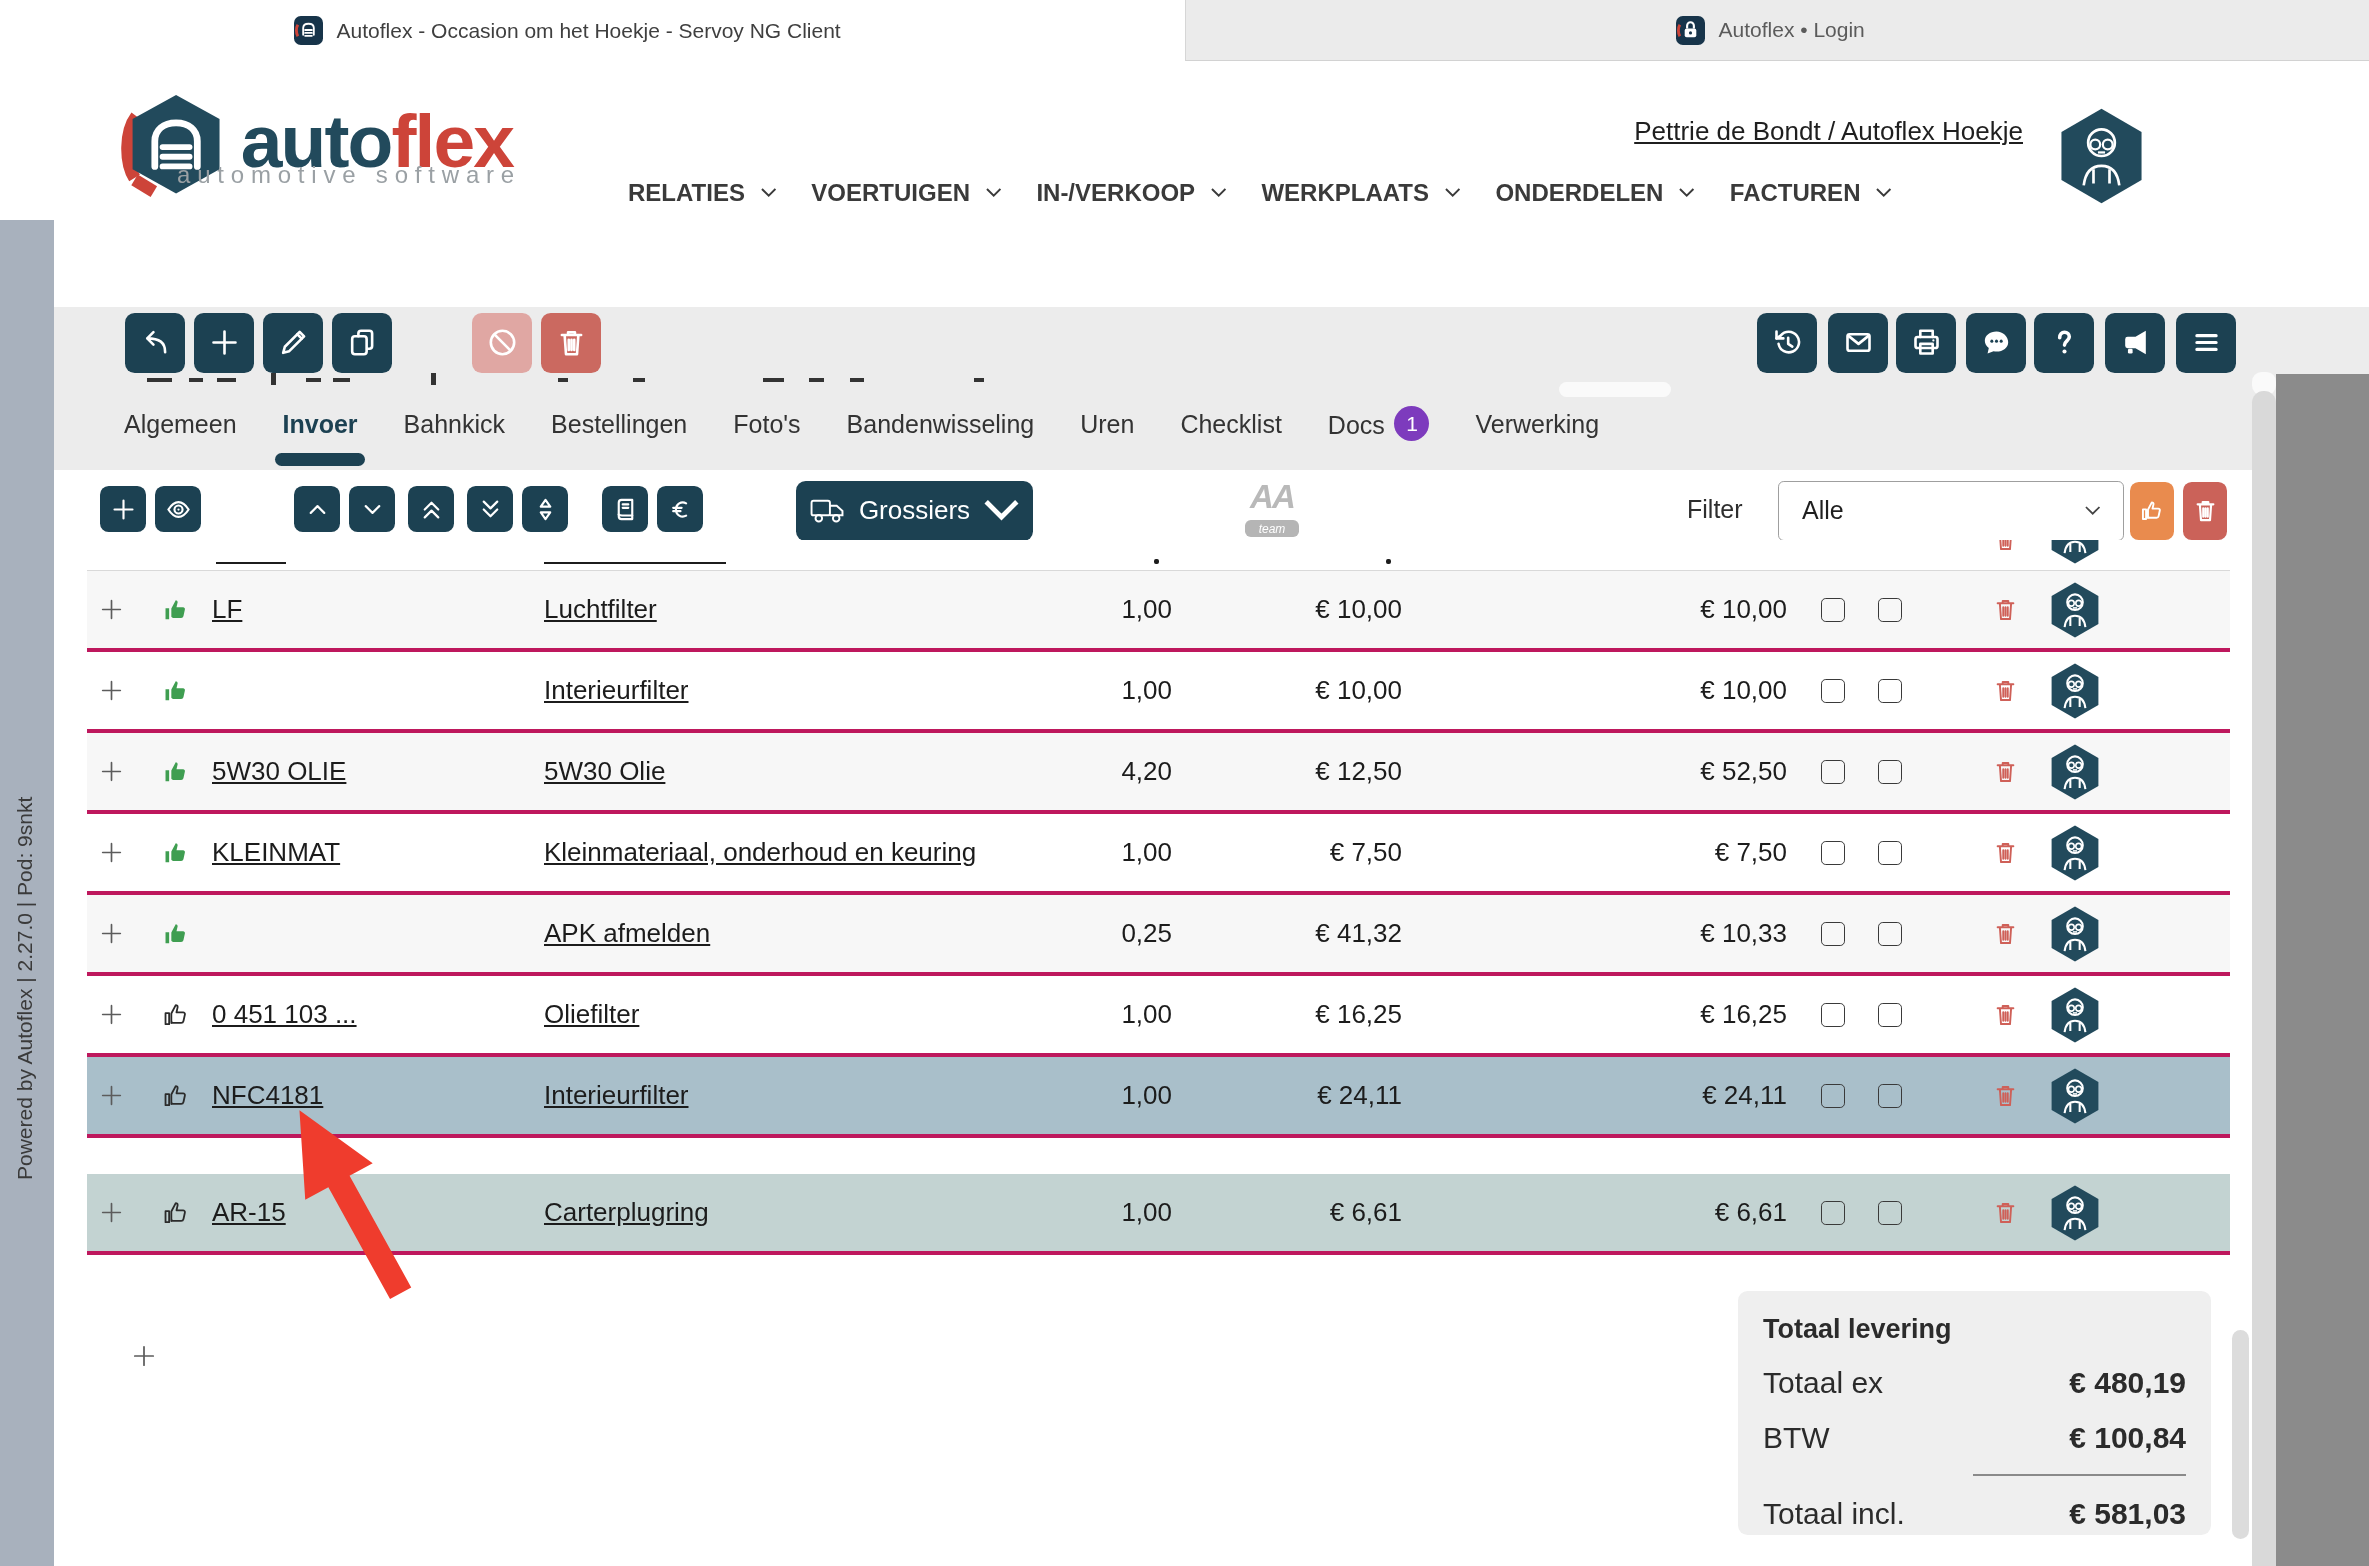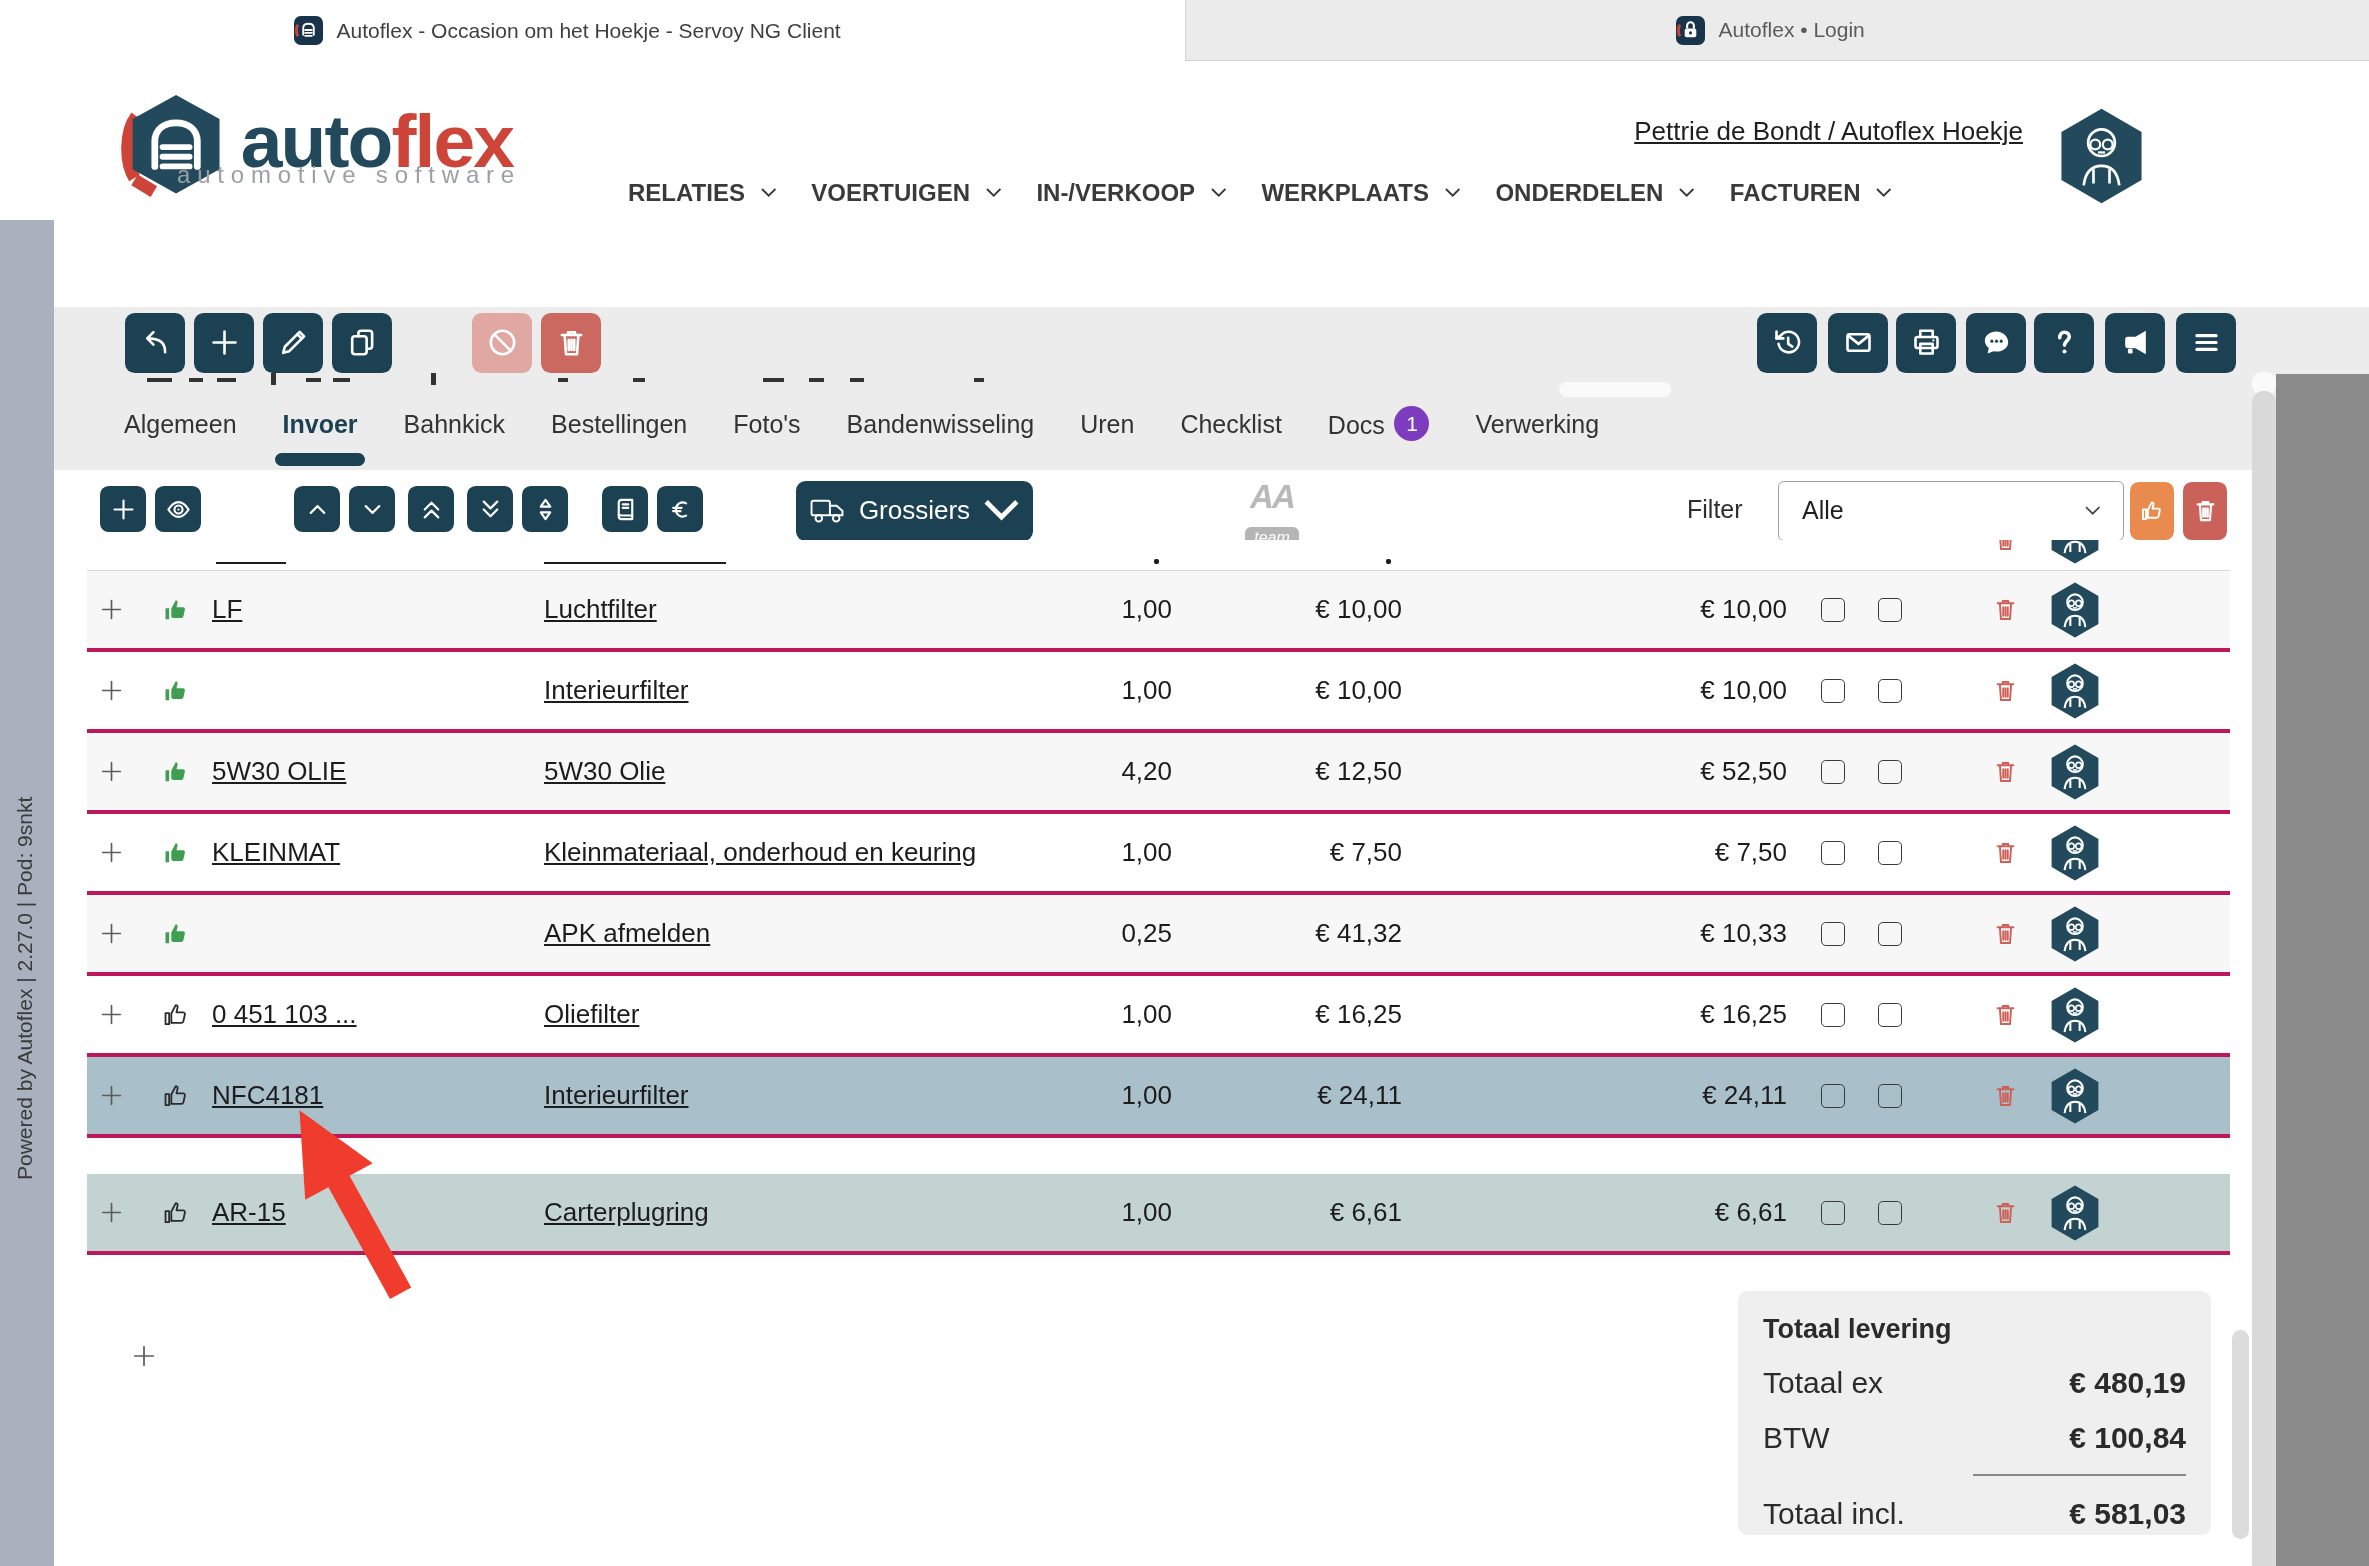--- a/index.html
+++ b/index.html
@@ -49,21 +49,21 @@
 
   
   .card { position:absolute; left:54px; top:470px; width:2222px; height:1096px; background:#fff; }
   .sqbtn { position:absolute; top:16.4px; width:46px; height:46px; border-radius:8.7px; background:#1c4152; display:flex; align-items:center; justify-content:center; }
   .sqbtn svg { width:27px; height:27px; }
   .grossiers { position:absolute; left:742px; top:10.6px; width:237px; height:60px; border-radius:9.7px; background:#1c4152; color:#fff;
                display:flex; align-items:center; justify-content:center; gap:13.5px; font-size:26px; }
   .grossiers svg { width:35px; height:29px; }
   .aalogo { position:absolute; left:1191px; top:9.7px; width:54px; text-align:center; }
   .aalogo .aa { font-size:33px; font-weight:bold; font-style:italic; color:#b9b9b9; line-height:1; letter-spacing:-1.9px; }
-  .aalogo .team { margin-top:14px; background:#b5b5b5; color:#fff; font-size:16px; font-style:italic; border-radius:5.8px; padding:1.9px 3.9px; }
+  .aalogo .team { margin-top:7px; background:#b5b5b5; color:#fff; font-size:12px; font-style:italic; border-radius:5.8px; padding:1.9px 3.9px; }
   .filterlabel { position:absolute; left:1633px; top:25px; font-size:25px; color:#2e2e2e; }
   .filtersel { position:absolute; left:1724px; top:10.6px; width:346px; height:60px; background:#fff; border:1px solid #9f9f9f; border-radius:5.8px;
                display:flex; align-items:center; font-size:25px; color:#1f1f1f; padding:0 23px; }
   .filtersel .chev { margin-left:auto; }
   .minibtn { position:absolute; top:11.6px; width:44px; height:58px; border-radius:8.7px; display:flex; align-items:center; justify-content:center; }
   .minibtn svg { width:27px; height:27px; }
   .minibtn.orange { left:2076px; background:#e98b4e; }
   .minibtn.redsm { left:2129px; background:#cb6259; }
 
   

